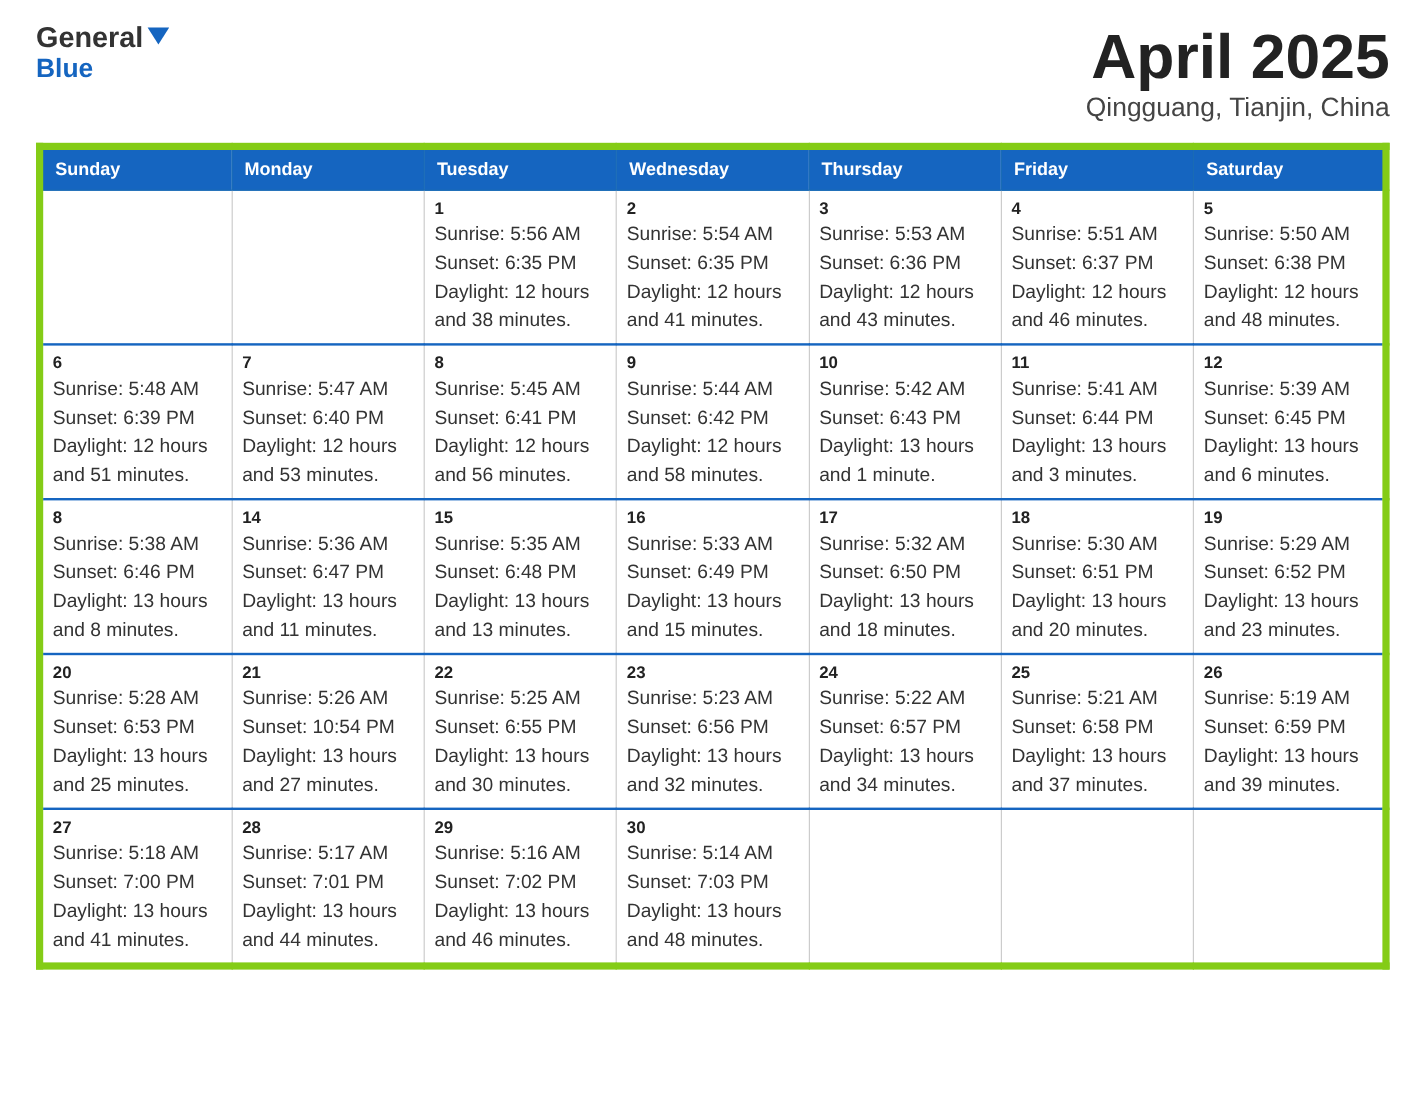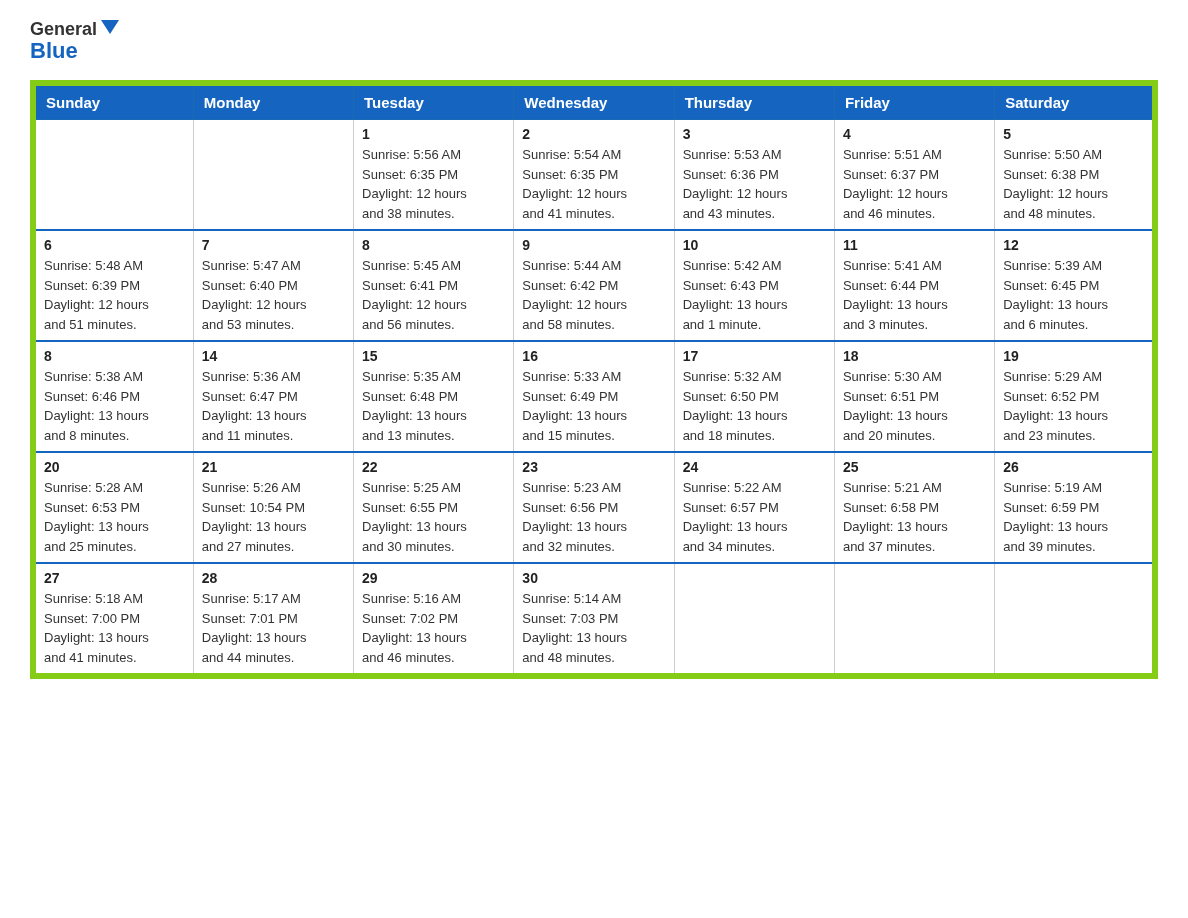--- a/index.html
+++ b/index.html
@@ -15,21 +15,21 @@
       justify-content: space-between;
       align-items: flex-start;
       margin-bottom: 16px;
     }
     .logo {
       display: flex;
       flex-direction: column;
       align-items: flex-start;
     }
     .logo-text {
-      font-size: 18px;
+      font-size: 24px;
       font-weight: bold;
       color: #333;
       line-height: 1;
     }
     .logo-line {
       display: flex;
       align-items: center;
     }
     .logo-blue-text {
       color: #1565c0;
@@ -76,21 +76,21 @@
       height: 100px;
     }
     .day-num {
       font-size: 14px;
       font-weight: bold;
       color: #222;
       display: block;
       margin-bottom: 3px;
     }
     .day-info {
-      font-size: 13px;
+      font-size: 16px;
       color: #333;
       line-height: 1.5;
     }
     .calendar tbody tr {
       border-bottom: 2px solid #1565c0;
     }
     .empty-cell {
       background: #fff;
     }
   </style>
@@ -102,20 +102,24 @@
     <div class="logo-line">
       <span class="logo-text">General</span>
       <svg width="22" height="22" viewBox="0 0 22 22" style="margin-left:2px; margin-top:-4px;">
         <polygon points="2,4 20,4 11,18" fill="#1565c0"></polygon>
       </svg>
     </div>
     <div>
       <span class="logo-blue-text">Blue</span>
     </div>
   </div>
+  <div class="title-block">
+    <h1>April 2025</h1>
+    <h2>Qingguang, Tianjin, China</h2>
+  </div>
 </div>
 
 <table class="calendar">
   <thead>
     <tr>
     <th>Sunday</th>
         <th>Monday</th>
         <th>Tuesday</th>
         <th>Wednesday</th>
         <th>Thursday</th>

